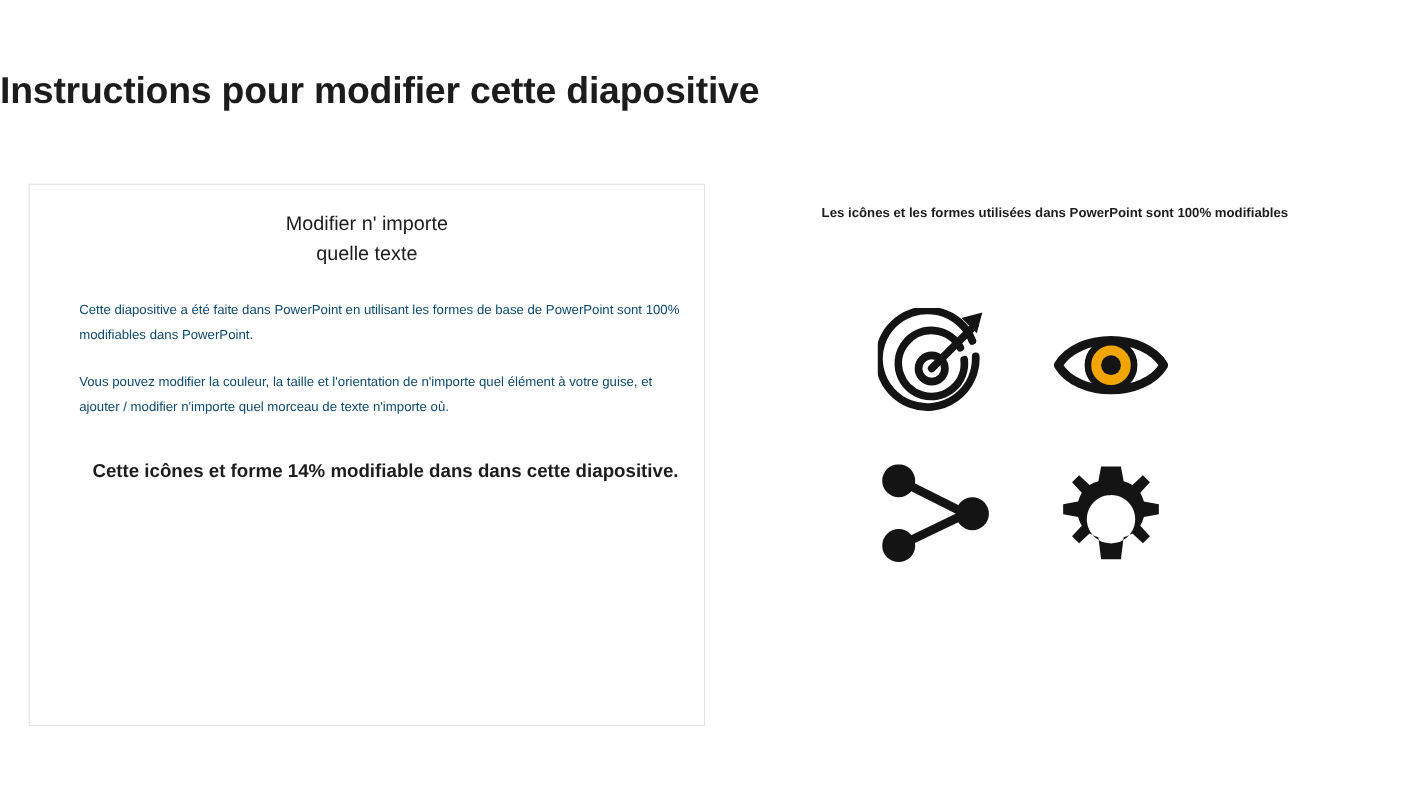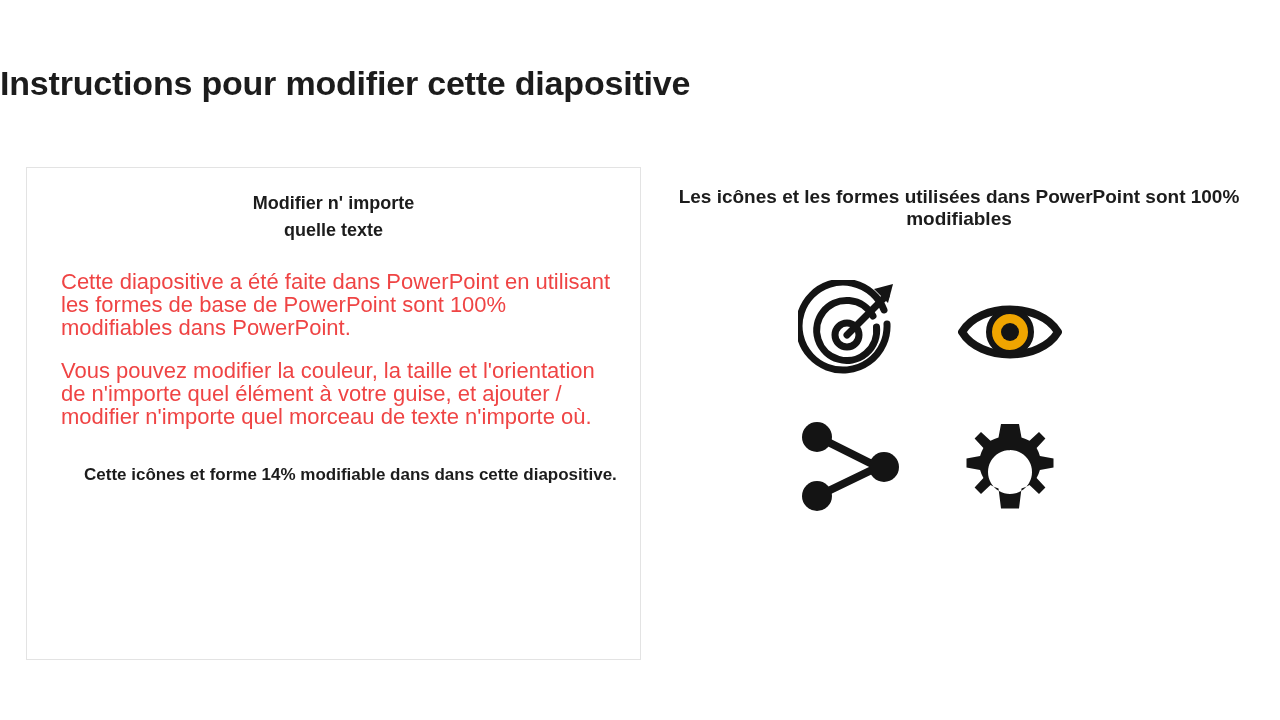--- a/index.html
+++ b/index.html
@@ -42,30 +42,30 @@
     height: 493px;
     border: 1px solid #e3e3e3;
     box-sizing: border-box;
     background: #fff;
   }
 
   .panel-heading {
     margin-top: 22px;
     text-align: center;
     font-size: 18px;
-    font-weight: bold;
+    font-weight: normal;
     line-height: 27px;
     color: #1c1c1c;
   }
 
   .panel-body {
-    margin: 26px 22px 0 34px;
-    font-size: 22px;
+    margin: 26px 22px 0 45px;
+    font-size: 12px;
     line-height: 23px;
-    color: #ef4444;
+    color: #0c4a6e;
   }
   .panel-body p {
     margin: 0 0 20px 0;
   }
 
   .panel-note {
     margin: 32px 22px 0 57px;
     font-size: 17px;
     font-weight: bold;
     line-height: 29px;
@@ -79,21 +79,21 @@
     width: 600px;
     height: 493px;
   }
 
   .right-caption {
     position: absolute;
     top: 19px;
     left: 9px;
     width: 580px;
     text-align: center;
-    font-size: 19px;
+    font-size: 12px;
     font-weight: bold;
     color: #1c1c1c;
   }
 
   .icon-grid {
     position: absolute;
     top: 97px;
     left: 110px;
     width: 320px;
     display: grid;

